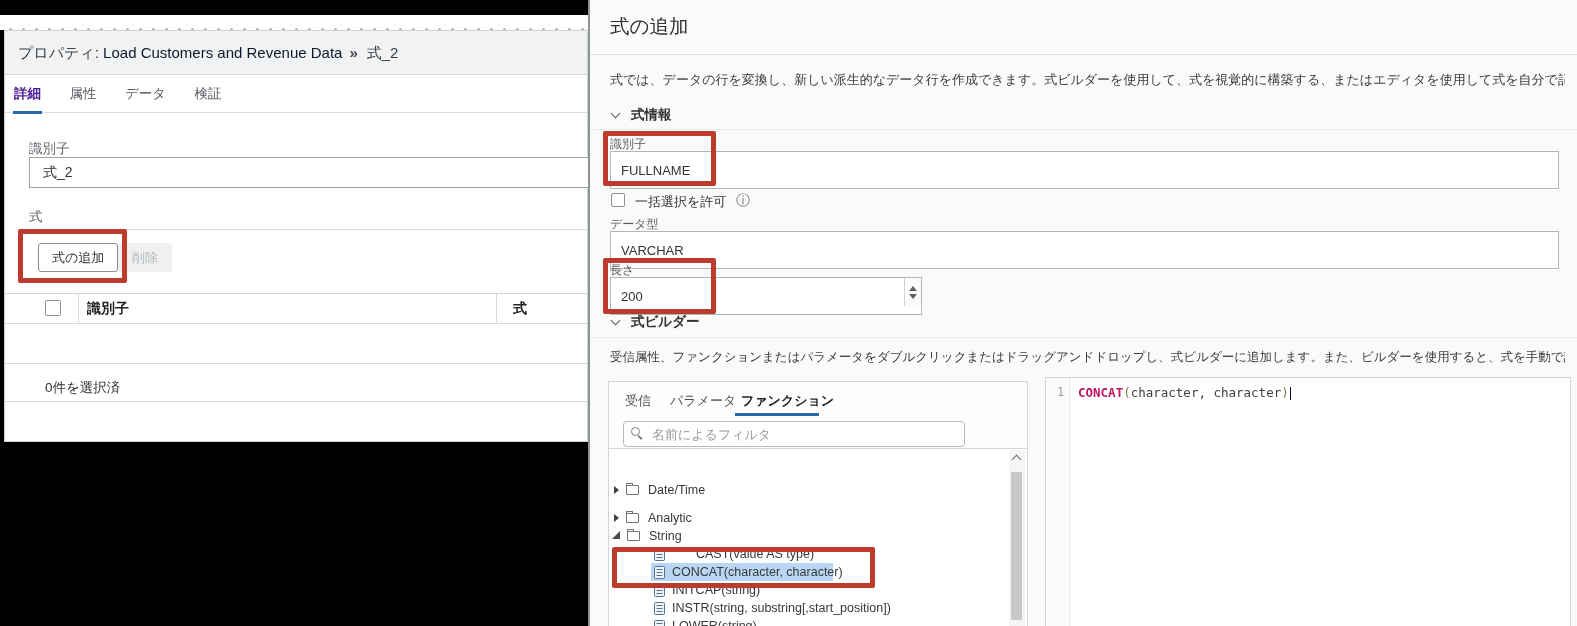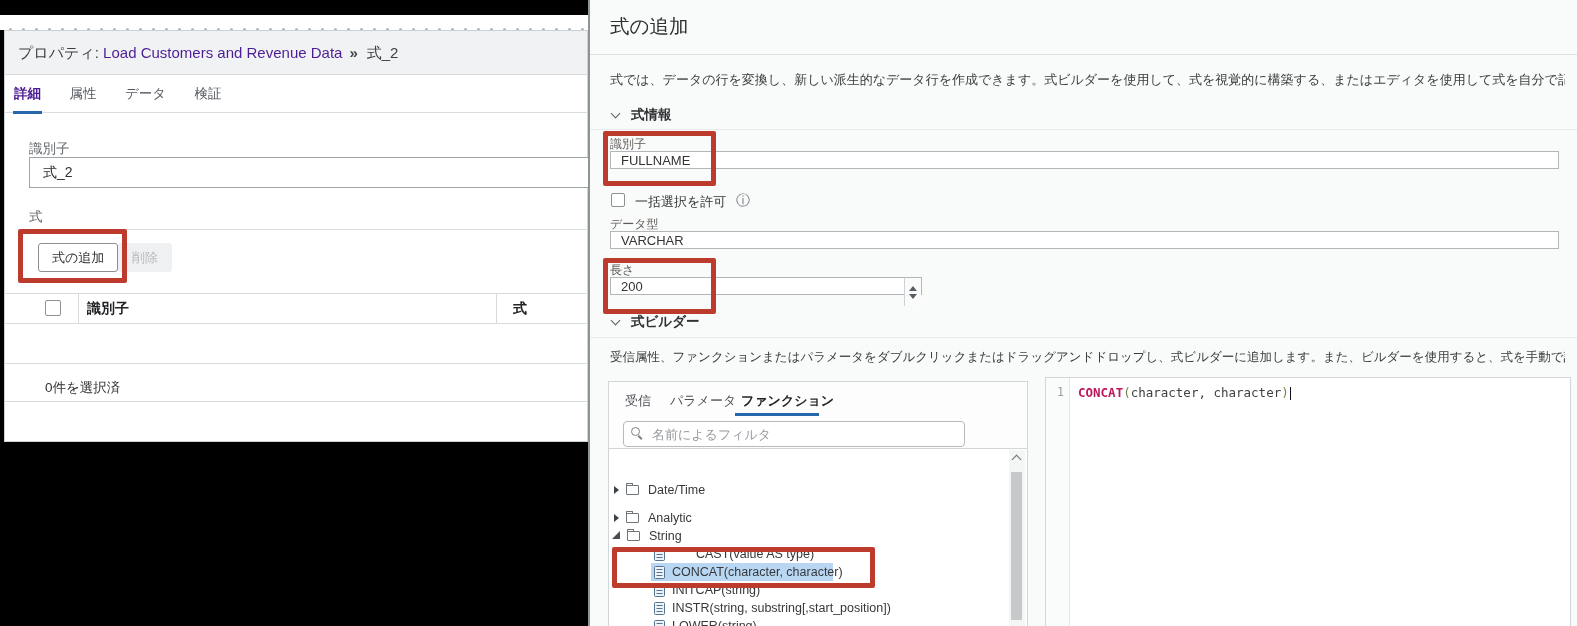--- a/index.html
+++ b/index.html
@@ -19,21 +19,21 @@
   }
   .props-panel {
     position:absolute; left:4px; top:30px; width:584px; height:412px;
     background:#fff; border:1px solid #cdd2d6; z-index:1;
   }
   .props-header {
     position:absolute; left:0; top:0; right:0; height:44px; background:#f0f2f4;
     border-bottom:1px solid #d7dadd; line-height:43px; padding-left:13px;
     font-size:15px; color:#3c4043; white-space:nowrap; overflow:hidden;
   }
-  .props-header .link { color:#4c1d95; text-decoration:none; cursor:pointer; }
+  .props-header .link { color:#0f172a; text-decoration:none; cursor:pointer; }
   .props-header .bc-sep { color:#44474a; margin:0 9px 0 7px; font-weight:bold; }
   .props-tabs { position:absolute; left:0; top:44px; right:0; height:38px; border-bottom:1px solid #dadddf; }
   .ptab { display:inline-block; margin-left:22px; padding:10px 1px 8px; font-size:13.5px; color:#55595e; cursor:pointer; }
   .ptab:first-child { margin-left:8px; }
   .ptab.active { color:#4c1d95; font-weight:bold; border-bottom:3px solid #2767ac; }
   .field-label { font-size:13.5px; color:#65696e; }
   .lp-input {
     position:absolute; left:24px; height:31px; border:1px solid #9ea3a8; background:#fff;
     font-family:"Liberation Sans",sans-serif; font-size:14px; color:#2f3133; padding-left:13px; outline:none;
   }
@@ -58,21 +58,21 @@
     background:#f9fafa; border-left:2px solid #8e9396; z-index:2;
   }
   .dlg-title { position:absolute; left:20px; top:13px; font-size:19.5px; color:#2d2f31; }
   .divider { position:absolute; left:0; right:0; height:1px; background:#dfe1e2; }
   .dlg-desc { position:absolute; left:20px; top:71px; right:12px; font-size:13px; color:#3a3c3e; white-space:nowrap; overflow:hidden; }
   .sec-head { position:absolute; left:20px; display:flex; align-items:center; cursor:pointer; }
   .chev { display:inline-block; width:7px; height:7px; border-right:1.5px solid #5a5e62; border-bottom:1.5px solid #5a5e62; transform:rotate(45deg); margin:-3px 12px 0 2px; }
   .sec-title { font-size:13.5px; font-weight:bold; color:#2f3133; }
   .dlg-label { position:absolute; left:20px; font-size:12px; color:#5f5b57; }
   .dlg-input {
-    position:absolute; left:20px; height:18px; border:1px solid #b3b6b9; background:#fff;
+    position:absolute; left:20px; height:38px; border:1px solid #b3b6b9; background:#fff;
     font-family:"Liberation Sans",sans-serif; font-size:13px; color:#313335; padding-left:10px; outline:none;
   }
   .cb-sm { position:absolute; width:14px; height:14px; border:1.5px solid #8b9095; border-radius:2px; background:#fff; }
   .cb-label { position:absolute; font-size:13px; color:#303234; }
   .info-i { position:absolute; font-size:14px; color:#6d7277; line-height:14px; }
   .spinner { position:absolute; right:1px; top:1px; bottom:1px; width:17px; border-left:1px solid #cfd2d4; background:#fbfbfc; display:flex; flex-direction:column; align-items:center; justify-content:center; gap:3px; cursor:pointer; }
   .tri-up { width:0; height:0; border-left:4px solid transparent; border-right:4px solid transparent; border-bottom:5px solid #5a5e62; }
   .tri-dn { width:0; height:0; border-left:4px solid transparent; border-right:4px solid transparent; border-top:5px solid #5a5e62; }
 
   

